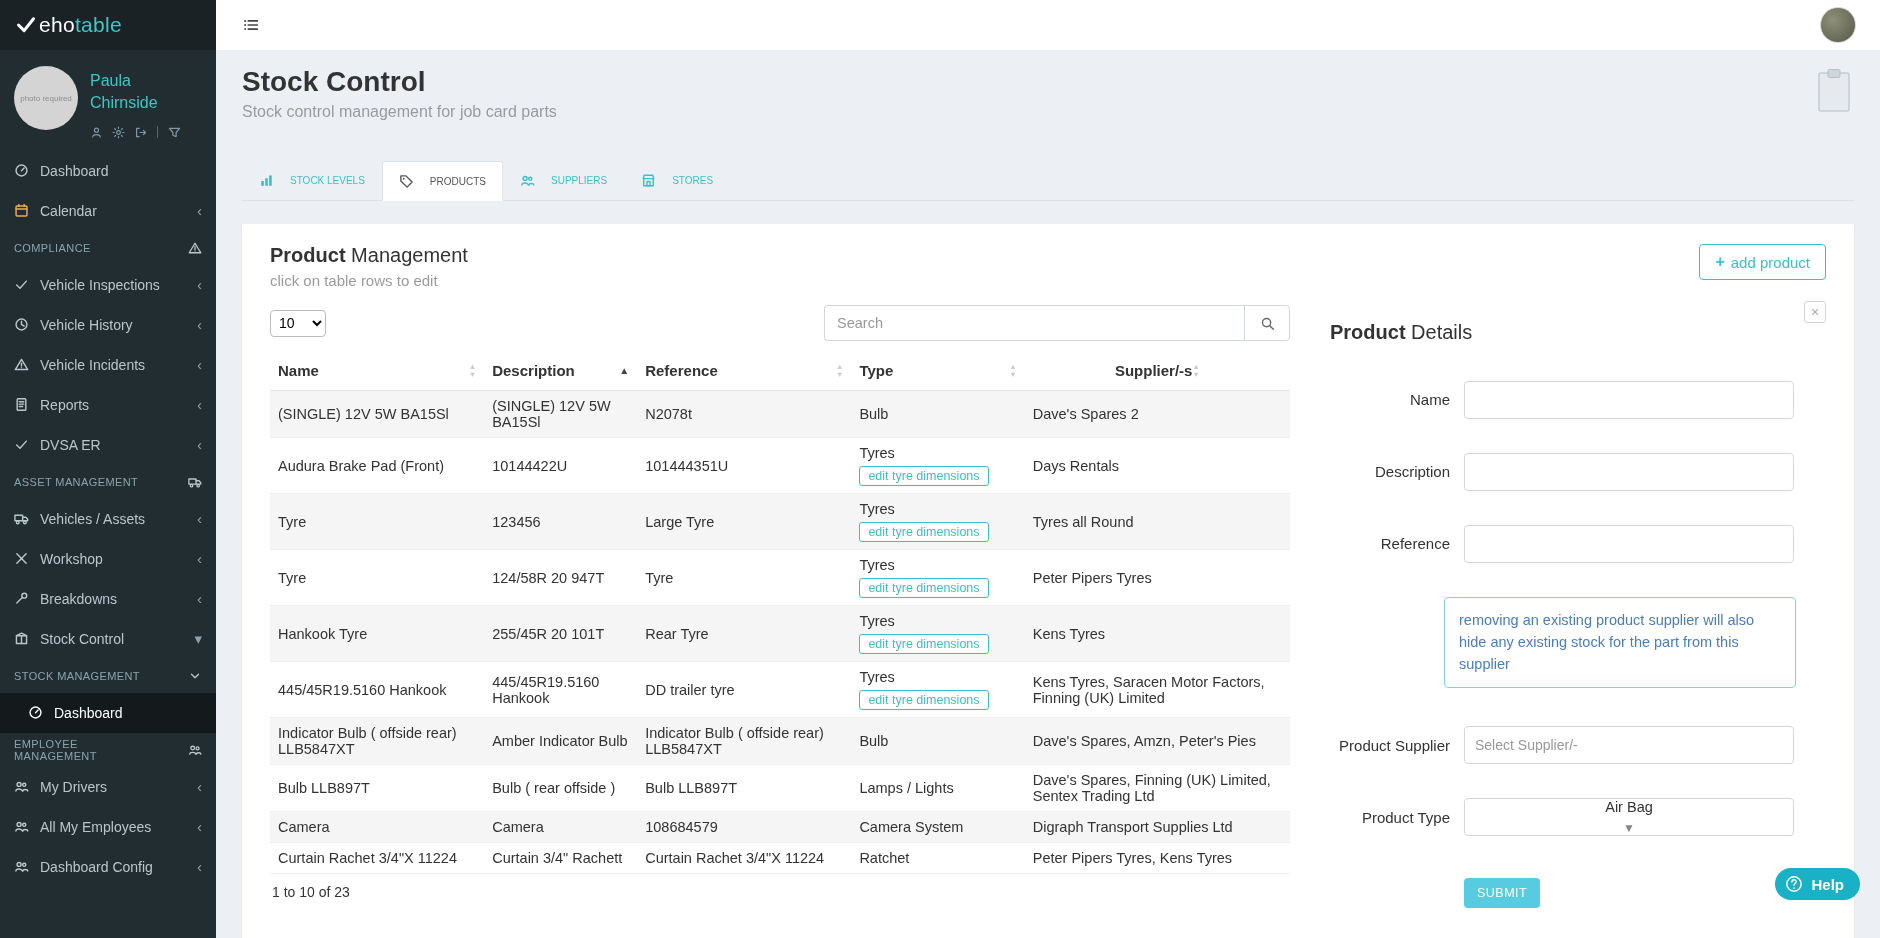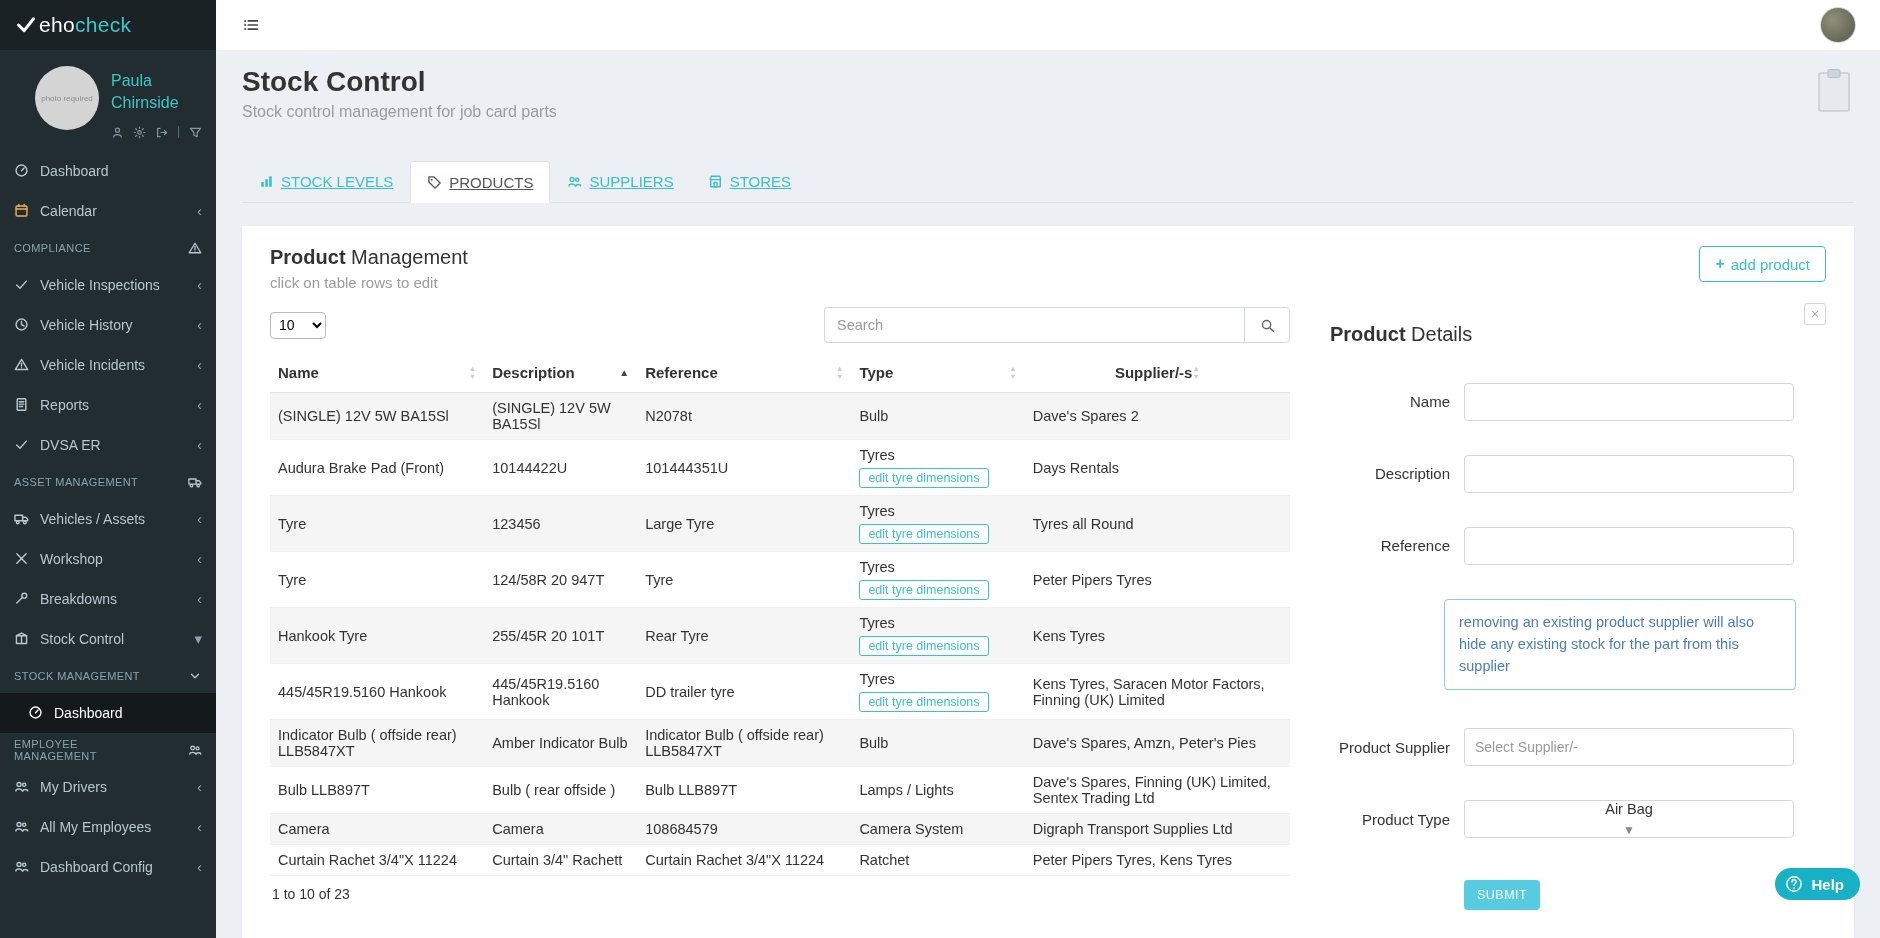--- a/index.html
+++ b/index.html
@@ -7,21 +7,21 @@
   body { font-family:"Liberation Sans", sans-serif; background:#ecf0f5; color:#333; font-size:14px; }
   .app { display:flex; width:100%; height:100%; }
 
   
   .sidebar { width:216px; background:#222d32; flex-shrink:0; display:flex; flex-direction:column; }
   .logo { height:50px; background:#1a2226; display:flex; align-items:center; padding-left:16px; gap:3px; }
   .logo .svgi { width:20px; height:20px; color:#fff; stroke-width:2.4; }
   .logo-text { font-size:21px; color:#fff; font-weight:400; letter-spacing:.3px; }
   .logo-text .accent { color:#3ec6c6; }
   .profile { display:flex; gap:12px; padding:16px 12px 12px 14px; align-items:flex-start; }
-  .avatar { width:64px; height:64px; border-radius:50%; background:#d4d4d4; display:flex; align-items:center; justify-content:center; font-size:8px; color:#8d8d8d; flex-shrink:0; text-align:center;margin-left:21px; }
+  .avatar { width:64px; height:64px; border-radius:50%; background:#d4d4d4; display:flex; align-items:center; justify-content:center; font-size:8px; color:#8d8d8d; flex-shrink:0; text-align:center; }
   .p-name { color:#3ec6c6; font-size:16px; line-height:1.4; padding-top:4px; }
   .p-icons { margin-top:9px; display:flex; gap:9px; align-items:center; color:#7f98a3; font-size:13px; }
   .p-icons .svgi { width:13px; height:13px; }
   .p-divider { color:#56707c; font-size:12px; }
   .menu { flex:1; overflow:hidden; }
   .menu-item { height:40px; display:flex; align-items:center; padding:0 14px; font-size:14px; color:#b8c7ce; cursor:pointer; }
   .menu-item .mi-icon { width:26px; display:flex; }
   .menu-item .mi-icon .svgi { width:15px; height:15px; }
   .menu-item .chev { margin-left:auto; color:#8aa4af; font-size:15px; }
   .menu-item.sub { background:#14191c; color:#fff; padding-left:28px; }
@@ -35,21 +35,21 @@
   .topbar .svgi { width:18px; height:18px; color:#444; }
   .top-avatar { margin-left:auto; width:36px; height:36px; border-radius:50%; background:radial-gradient(circle at 35% 35%, #8e9078, #55584a); border:1px solid #d6d6d6; cursor:pointer; }
   .content { padding:0 26px; height:888px; overflow:hidden; }
 
   .page-head { position:relative; padding:16px 0 14px; }
   .page-title { font-size:28px; font-weight:600; color:#333; }
   .page-sub { margin-top:5px; font-size:16px; color:#9b9b9b; }
   .clipboard-wrap { position:absolute; right:2px; top:18px; }
 
   .tabs { display:flex; border-bottom:1px solid #dfe3e7; margin-top:26px; }
-  .tab { display:flex; align-items:center; gap:7px; padding:11px 16px; font-size:15px; color:#3bc0c9; cursor:pointer; border:1px solid transparent;text-decoration:underline; }
+  .tab { display:flex; align-items:center; gap:16px; padding:11px 16px; font-size:10px; color:#3bc0c9; cursor:pointer; border:1px solid transparent; }
   .tab .svgi { width:15px; height:15px; }
   .tab.active { background:#fff; color:#555; border-color:#dfe3e7; border-bottom-color:#fff; margin-bottom:-1px; border-radius:3px 3px 0 0; }
 
   .card { background:#fff; margin-top:23px; min-height:715px; padding:20px 28px; box-shadow:0 1px 2px rgba(0,0,0,.08); }
   .card-head { display:flex; justify-content:space-between; align-items:flex-start; }
   .pm-title, .pd-title { font-size:20px; font-weight:400; color:#333; }
   .pm-title b, .pd-title b { font-weight:700; }
   .pm-sub { margin-top:5px; font-size:15px; color:#9b9b9b; }
   .add-product { display:flex; align-items:center; gap:6px; border:1px solid #3bc0c9; color:#3bc0c9; background:#fff; border-radius:4px; padding:8px 15px; font-size:15px; cursor:pointer; font-family:inherit; }
   .add-product .plus { font-weight:700; font-size:16px; }
@@ -97,21 +97,21 @@
 </head>
 <body>
 
 <div class="app">
 
   <aside class="sidebar">
     <div class="logo">
       <svg class="svgi" viewBox="0 0 16 16">
           <path d="M2 8 L6.5 12.5 L14 3"></path>
         </svg>
-      <span class="logo-text"><span>eho</span><span class="accent">check</span></span>
+      <span class="logo-text"><span>eho</span><span class="accent">table</span></span>
     </div>
     <div class="profile">
       <div class="avatar">
           <span>photo required</span>
         </div>
       <div>
         <div class="p-name">
           <div>Paula</div>
           <div>Chirnside</div>
         </div>

